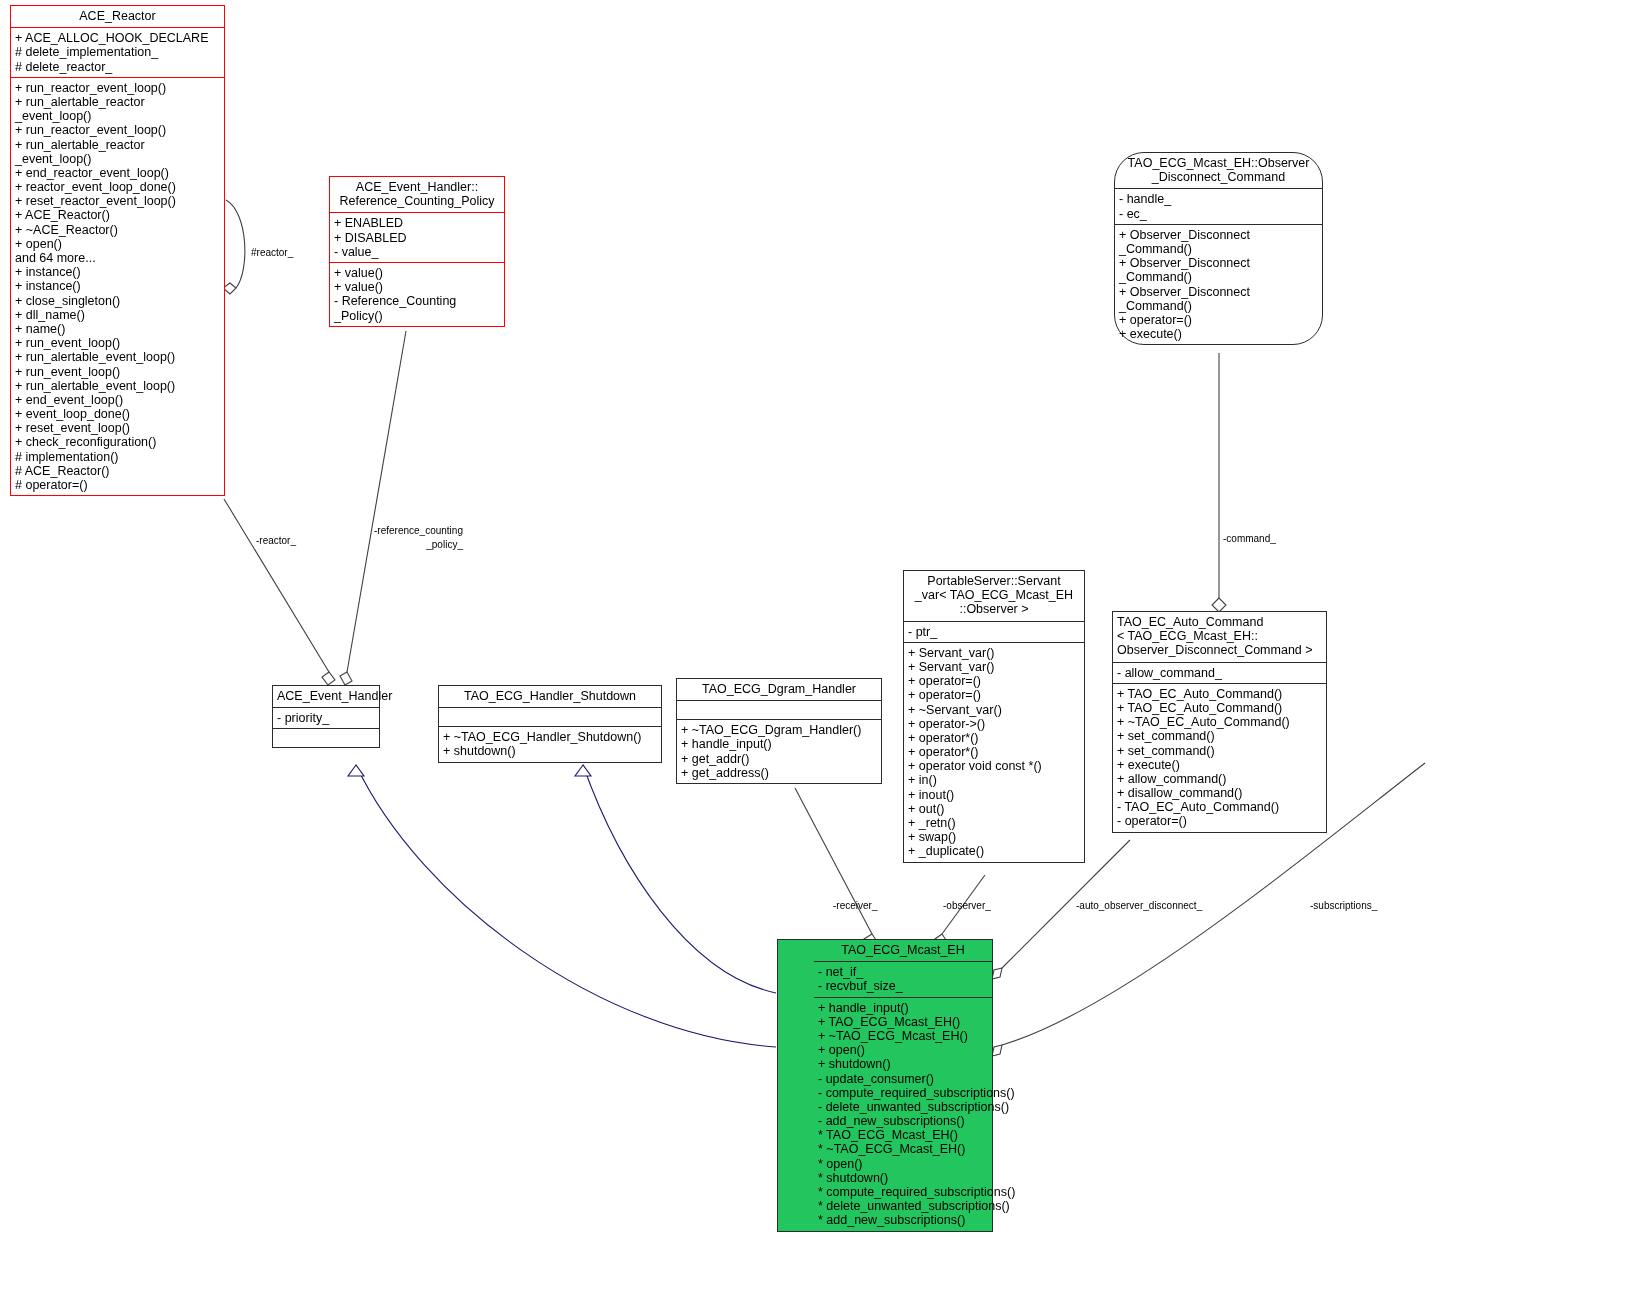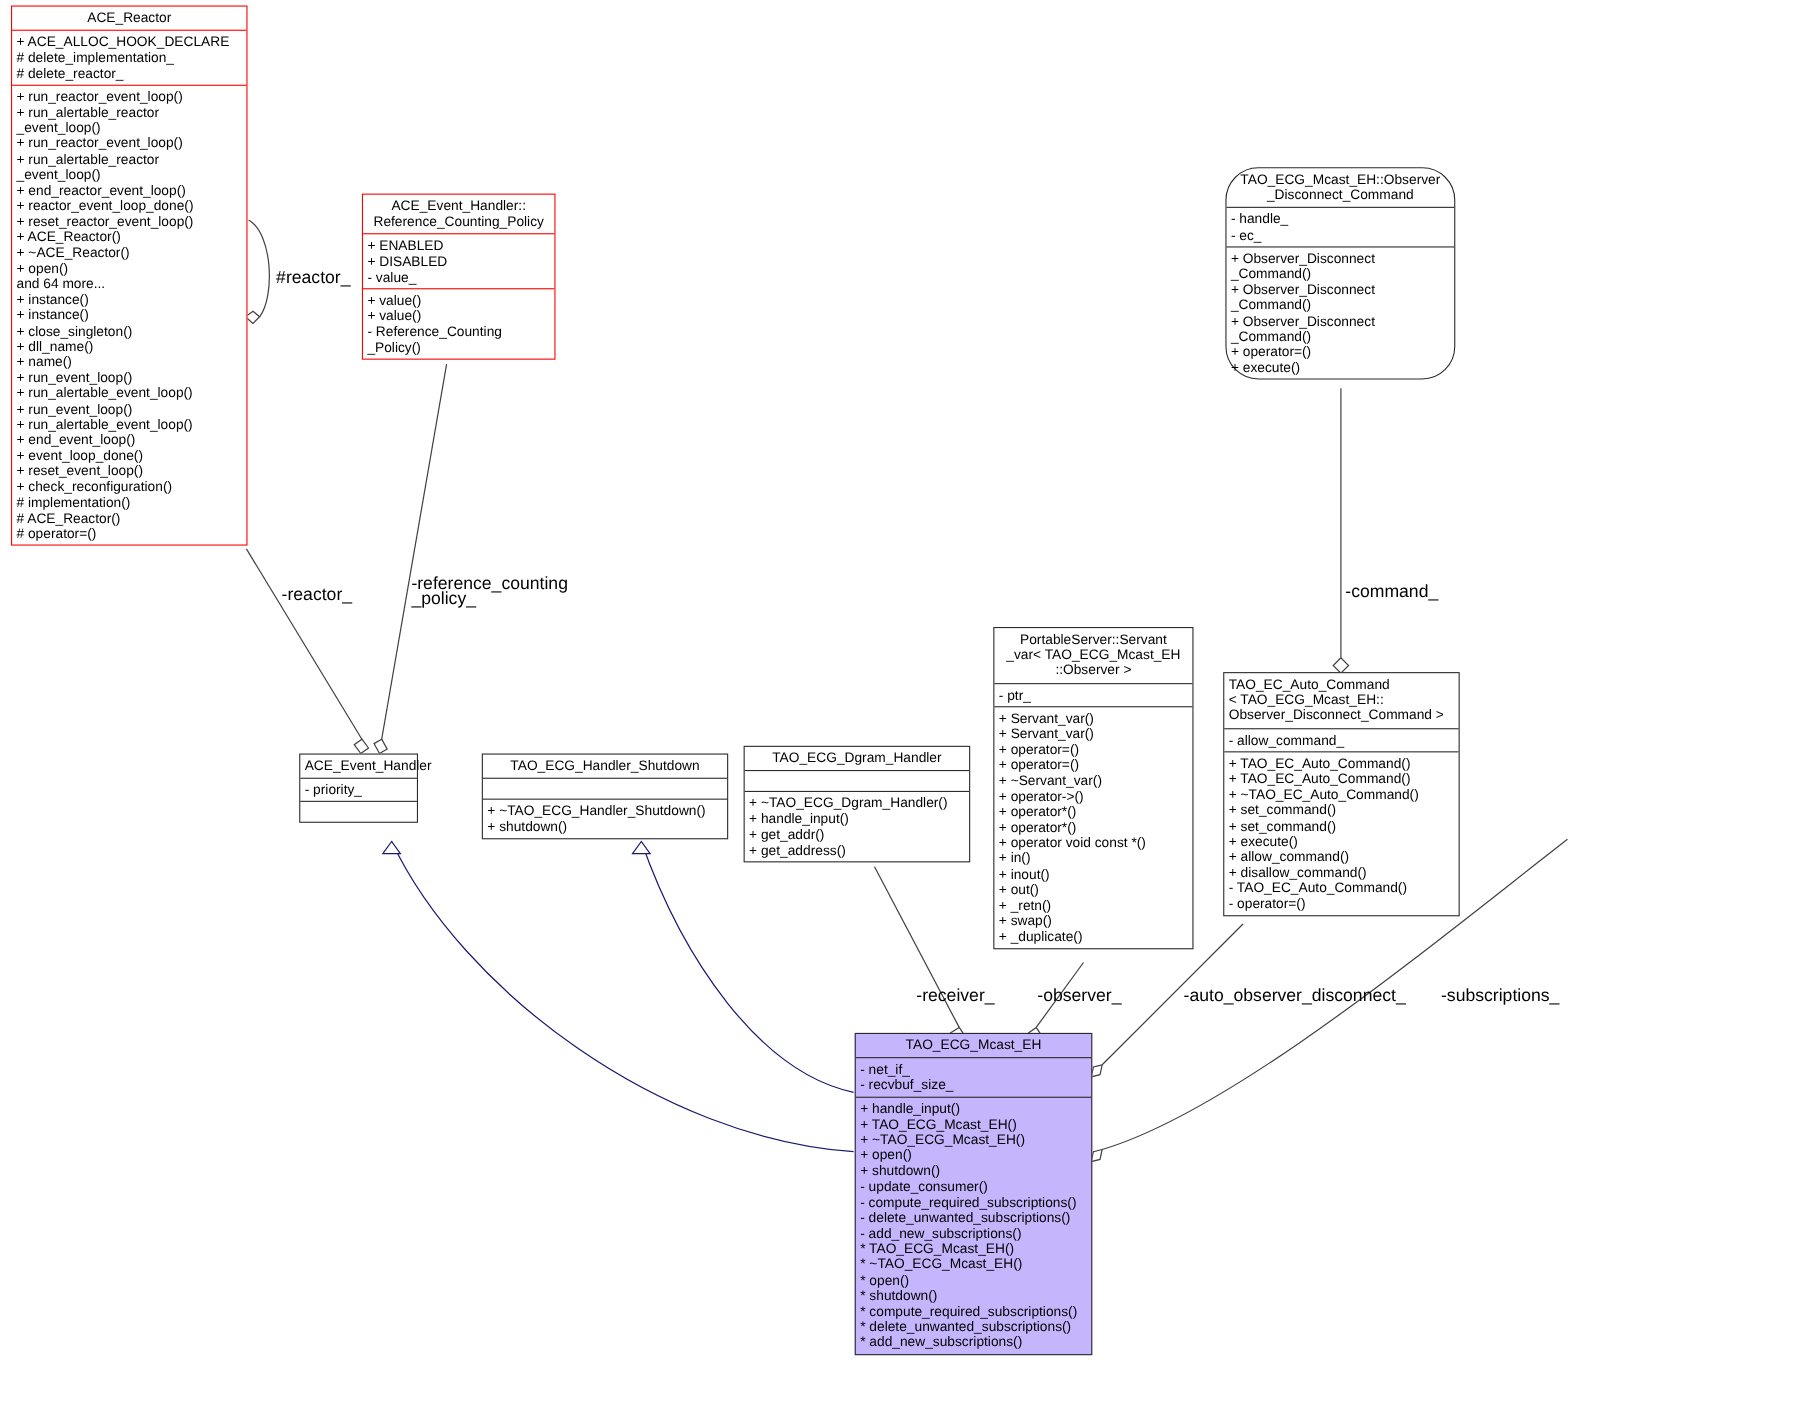--- a/index.html
+++ b/index.html
@@ -32,21 +32,22 @@
     border: 1px solid #000000;
     background: #ffffff;
     font-size: 12.5px;
     line-height: 14.2px;
     color: #000000;
   }
   .node.red {
     border-color: #ff0000;
   }
   .node.filled {
-    background: #c4b5fd;
+    background: #22c55e;
+    padding-left: 36px;
   }
   .node.thick {
     border-color: #2b2b2b;
   }
   .ntitle {
     text-align: center;
     padding: 3px 4px 4px 4px;
     white-space: pre-line;
   }
   .nsec {
@@ -65,21 +66,21 @@
     padding: 0;
     margin: 0;
     height: 14.2px;
   }
   .nsec.empty {
     height: 18px;
     padding: 0;
   }
   .elabel {
     position: absolute;
-    font-size: 16px;
+    font-size: 10px;
     line-height: 14px;
     color: #000000;
     white-space: pre-line;
     background: transparent;
   }
 </style>
 </head>
 <body>
 
 <div id="canvas">
@@ -289,21 +290,21 @@
         <div class="row">* open()</div>
         <div class="row">* shutdown()</div>
         <div class="row">* compute_required_subscriptions()</div>
         <div class="row">* delete_unwanted_subscriptions()</div>
         <div class="row">* add_new_subscriptions()</div>
       </div>
   </div>
 
   <div class="elabel" style="left:251px; top:246px;">#reactor_</div>
   <div class="elabel" style="left:256px; top:534px;">-reactor_</div>
-  <div class="elabel" style="left:374px; top:524px;">-reference_counting
+  <div class="elabel" style="left:374px; top:524px;text-align:right;">-reference_counting
 _policy_</div>
   <div class="elabel" style="left:1223px; top:532px;">-command_</div>
   <div class="elabel" style="left:833px; top:899px;">-receiver_</div>
   <div class="elabel" style="left:943px; top:899px;">-observer_</div>
   <div class="elabel" style="left:1076px; top:899px;">-auto_observer_disconnect_</div>
   <div class="elabel" style="left:1310px; top:899px;">-subscriptions_</div>
 
 </div>
 
 </body></html>

